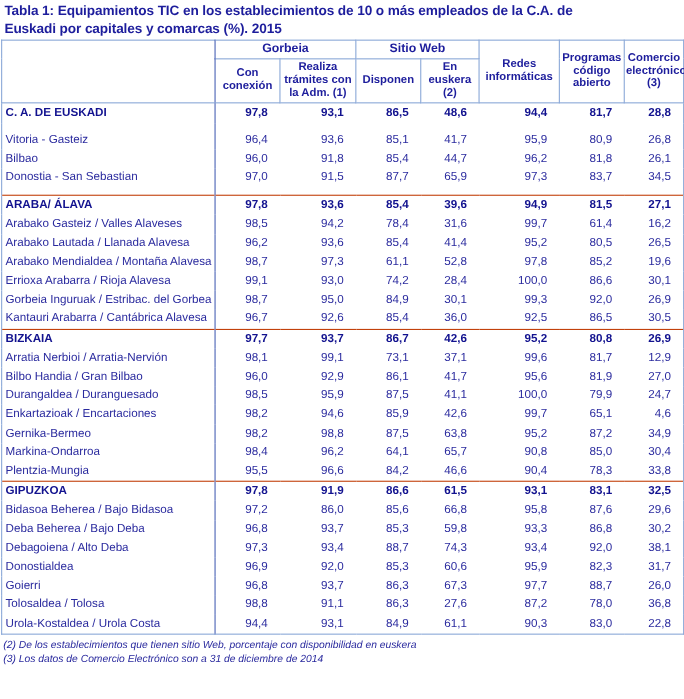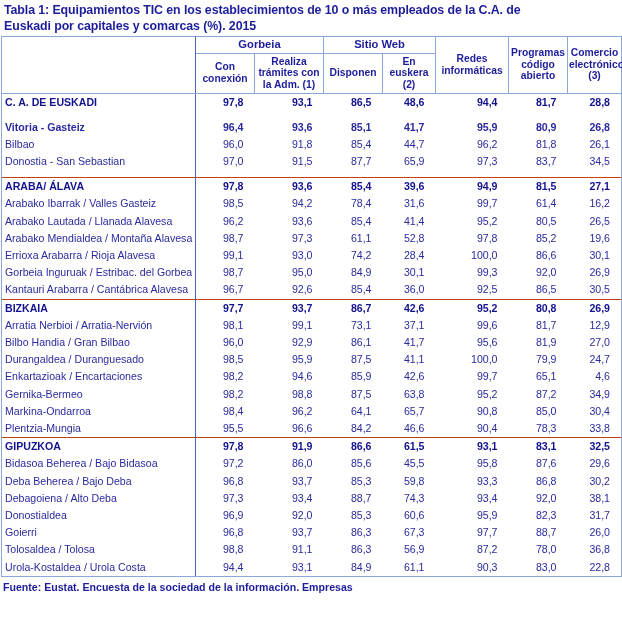--- a/index.html
+++ b/index.html
@@ -91,21 +91,21 @@
     text-align: right;
     padding-right: 11px;
   }
   tbody tr.total td,
   tbody tr.region td {
     font-weight: bold;
     color: #12128f;
   }
   tbody tr.total td { border-top: 1px solid #8aa8d8; }
   tbody tr.region td { border-top: 1px solid #c2410c; }
-  tbody tr.gap-top td { padding-top: 7px; font-weight: bold; }
+  tbody tr.gap-top td { padding-top: 7px; }
   tbody tr.gap-bottom td { padding-bottom: 7px; }
   tbody tr.lastrow td { border-bottom: 1px solid #8aa8d8; }
   tbody td.lbl.edge-left { border-left: 1px solid #8aa8d8; margin-top: 36px; }
   tbody td.num.edge-right { border-right: 1px solid #8aa8d8; }
 
   
   .notes {
     padding: 2px 0 0 3px;
   }
   .note {
@@ -227,21 +227,21 @@
           <td class="lbl edge-left">ARABA/ ÁLAVA</td>
           <td class="num">97,8</td>
           <td class="num">93,6</td>
           <td class="num">85,4</td>
           <td class="num">39,6</td>
           <td class="num">94,9</td>
           <td class="num">81,5</td>
           <td class="num edge-right">27,1</td>
         </tr>
         <tr>
-          <td class="lbl edge-left">Arabako Ibarrak / Valles Gasteiz</td>
+          <td class="lbl edge-left">Arabako Gasteiz / Valles Alaveses</td>
           <td class="num">98,5</td>
           <td class="num">94,2</td>
           <td class="num">78,4</td>
           <td class="num">31,6</td>
           <td class="num">99,7</td>
           <td class="num">61,4</td>
           <td class="num edge-right">16,2</td>
         </tr>
         <tr>
           <td class="lbl edge-left">Arabako Lautada / Llanada Alavesa</td>
@@ -381,21 +381,21 @@
           <td class="num">61,5</td>
           <td class="num">93,1</td>
           <td class="num">83,1</td>
           <td class="num edge-right">32,5</td>
         </tr>
         <tr>
           <td class="lbl edge-left">Bidasoa Beherea / Bajo Bidasoa</td>
           <td class="num">97,2</td>
           <td class="num">86,0</td>
           <td class="num">85,6</td>
-          <td class="num">45,5</td>
+          <td class="num">66,8</td>
           <td class="num">95,8</td>
           <td class="num">87,6</td>
           <td class="num edge-right">29,6</td>
         </tr>
         <tr>
           <td class="lbl edge-left">Deba Beherea / Bajo Deba</td>
           <td class="num">96,8</td>
           <td class="num">93,7</td>
           <td class="num">85,3</td>
           <td class="num">59,8</td>
@@ -431,35 +431,36 @@
           <td class="num">67,3</td>
           <td class="num">97,7</td>
           <td class="num">88,7</td>
           <td class="num edge-right">26,0</td>
         </tr>
         <tr>
           <td class="lbl edge-left">Tolosaldea / Tolosa</td>
           <td class="num">98,8</td>
           <td class="num">91,1</td>
           <td class="num">86,3</td>
-          <td class="num">56,9</td>
+          <td class="num">27,6</td>
           <td class="num">87,2</td>
           <td class="num">78,0</td>
           <td class="num edge-right">36,8</td>
         </tr>
         <tr class="lastrow">
           <td class="lbl edge-left">Urola-Kostaldea / Urola Costa</td>
           <td class="num">94,4</td>
           <td class="num">93,1</td>
           <td class="num">84,9</td>
           <td class="num">61,1</td>
           <td class="num">90,3</td>
           <td class="num">83,0</td>
           <td class="num edge-right">22,8</td>
         </tr>
       </tbody>
   </table>
 
   <div class="notes">
-    <div class="source">Fuente: Eustat. Encuesta de la sociedad de la información. Empresas</div>
+    <div class="note">(2) De los establecimientos que tienen sitio Web, porcentaje con disponibilidad en euskera</div>
+    <div class="note">(3) Los datos de Comercio Electrónico son a 31 de diciembre de 2014</div>
   </div>
 
 </div>
 
 </body></html>

